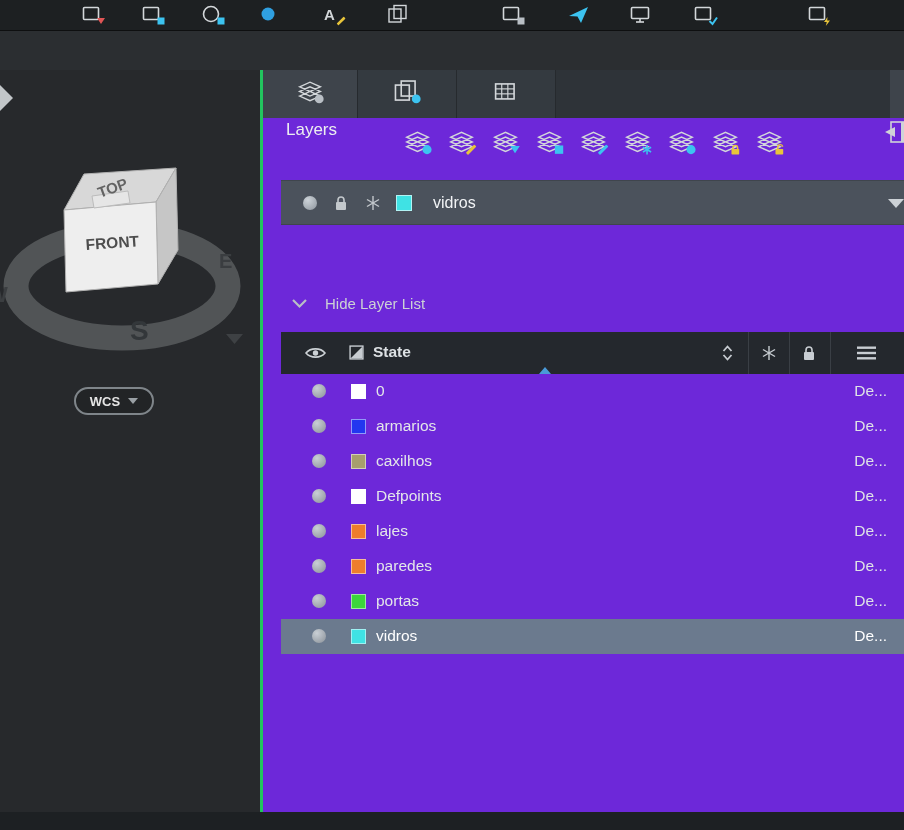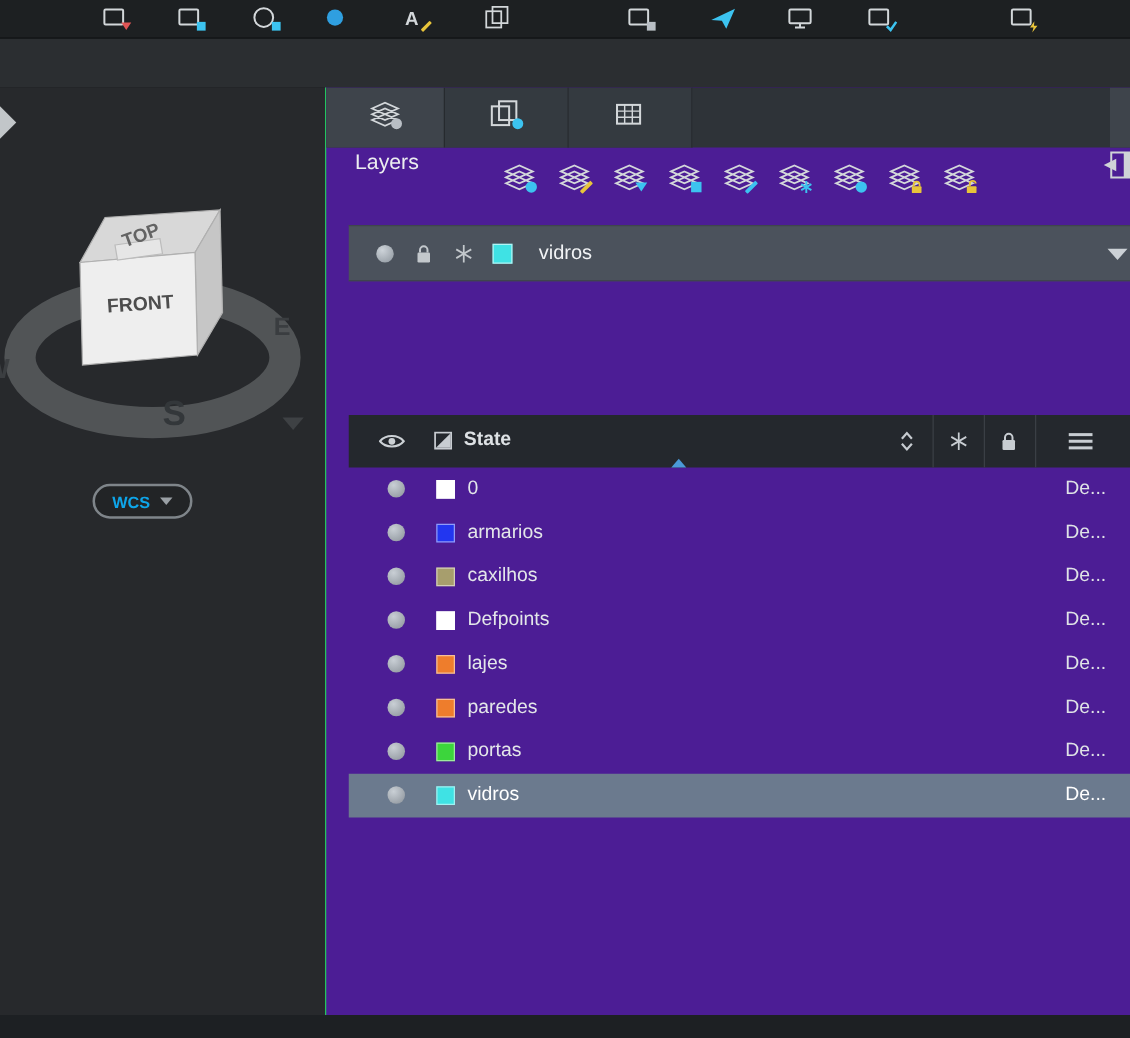--- a/index.html
+++ b/index.html
@@ -9,27 +9,27 @@
   
   .topbar{position:absolute;left:0;top:0;width:904px;height:30px;background:#1d2022;border-bottom:1px solid #0e0f10;}
   .tbicon{position:absolute;top:2px;width:30px;height:26px;display:flex;align-items:center;justify-content:center;}
   .bar2{position:absolute;left:0;top:31px;width:904px;height:39px;background:#2b2e31;border-bottom:1px solid #17191b;}
 
   
   .viewport{position:absolute;left:0;top:70px;width:260px;height:742px;background:#27292c;overflow:hidden;}
   .corner-arrow{position:absolute;left:0;top:14px;}
   .viewcube{position:absolute;left:0;top:80px;}
   .wcs{position:absolute;left:74px;top:317px;width:76px;height:24px;border:2px solid #7f858a;border-radius:14px;
-       display:flex;align-items:center;justify-content:center;gap:8px;color:#0ea5e9;font-size:13px;font-weight:bold;
+       display:flex;align-items:center;justify-content:center;gap:8px;color:#e5e5e5;font-size:13px;font-weight:bold;
        background:rgba(0,0,0,0.12);}
   .wcs .tri{width:0;height:0;border-left:5px solid transparent;border-right:5px solid transparent;border-top:6px solid #9aa0a5;}
 
   
-  .panel{position:absolute;left:260px;top:70px;width:644px;height:742px;background:#4c1d95;box-sizing:border-box;
-         border-left:1px solid #22c55e;overflow:hidden;}
+  .panel{position:absolute;left:260px;top:70px;width:644px;height:742px;background:#6d28d9;box-sizing:border-box;
+         border-left:3px solid #22c55e;overflow:hidden;}
   .tabs{position:absolute;left:0;top:0;width:644px;height:48px;background:#2e3338;display:flex;}
   .tab{width:99px;height:48px;display:flex;align-items:center;justify-content:center;background:#343a40;border-right:1px solid #262a2e;box-sizing:border-box;}
   .tab:first-child{width:95px;}
   .tab.active{background:#3e444b;}
   .tab-stub{margin-left:auto;width:17px;height:48px;background:#3e444b;}
   .ticon svg{width:30px;height:28px;}
   .panel-title{position:absolute;left:23px;top:50px;font-size:17px;color:#eceef0;}
   .toolrow{position:absolute;left:138px;top:54px;display:flex;gap:11px;}
   .tool{width:33px;height:36px;display:flex;align-items:center;justify-content:center;}
   .tool svg{width:31px;height:29px;}
@@ -331,20 +331,28 @@
               <line x1="14" y1="4.5" x2="2" y2="11.5"></line>
             </g>
           </svg>
       </span>
       <span class="swatch" id="cur-swatch" style="background: rgb(63, 226, 228);"></span>
       <span class="cname">vidros</span>
       <i class="drop"></i>
     </div>
 
 
+    <div class="hidelist">
+      <span class="chev">
+        <svg width="17" height="11" viewBox="0 0 17 11">
+            <polyline points="2,2 8.5,8.5 15,2" fill="none" stroke="#b9bfc5" stroke-width="2.2"></polyline>
+          </svg>
+      </span>
+      <span class="hl-label">Hide Layer List</span>
+    </div>
 
     <div class="lheader">
       <span class="h-eye">
         <svg width="21" height="14" viewBox="0 0 21 14">
             <path d="M1 7 C5.5 1.5 15.5 1.5 20 7 C15.5 12.5 5.5 12.5 1 7 Z" fill="none" stroke="#ccd1d5" stroke-width="1.6"></path>
             <circle cx="10.5" cy="7" r="2.7" fill="#ccd1d5"></circle>
           </svg>
       </span>
       <span class="h-swicon">
         <svg width="15" height="15" viewBox="0 0 14 14">

